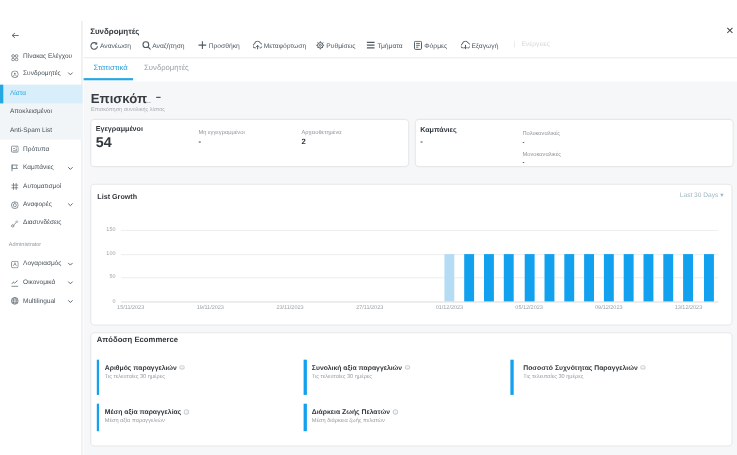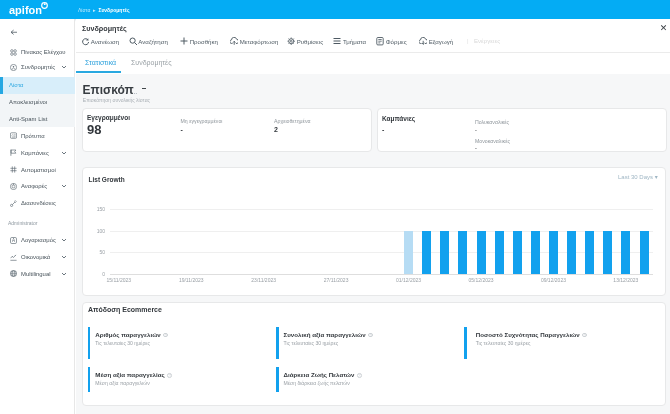--- a/index.html
+++ b/index.html
@@ -57,28 +57,20 @@
   .met { position:absolute; }
   .met .bbar { position:absolute; left:0; top:0; width:2.4px; background:#12a1ee; }
   .met .mtitle { position:absolute; left:7.3px; top:4.6px; font-size:6.2px; font-weight:bold; color:#32373c; white-space:nowrap; }
   .met .msub { position:absolute; left:7.3px; top:13.5px; font-size:5.1px; color:#9aa0a6; white-space:nowrap; }
   .info { display:inline-block; width:4.8px; height:4.8px; border:0.7px solid #ccd1d5; border-radius:50%; color:#c8cdd1; font-size:3.4px; text-align:center; line-height:4.8px; vertical-align:0.5px; margin-left:2.6px; font-weight:normal; }
 </style>
 </head>
 <body>
 <div id="app">
 
-  <div id="topbar">
-    <span id="logo">apifon</span>
-    <svg class="abs" style="left:41px;top:1.5px" width="7" height="7" viewBox="0 0 9 9">
-        <circle cx="4.5" cy="4.5" r="3.6" fill="none" stroke="#fff" stroke-width="1.5"></circle>
-        <circle cx="4.8" cy="2.8" r="1.2" fill="#fff"></circle>
-      </svg>
-    <span id="crumb">Λίστα&nbsp; ▸ &nbsp;<b>Συνδρομητές</b></span>
-  </div>
 
   <div id="sidebar"></div>
   <svg class="abs" style="left:10px;top:28.6px" width="7.5" height="6.5" viewBox="0 0 10 9">
       <path d="M9.5 4.5H1.5M4.8 1.5L1.2 4.5l3.6 3" stroke="#4e5a63" stroke-width="1.1" fill="none"></path>
     </svg>
   <div class="abs" style="left:0;top:77px;width:75px;height:49.7px;background:#f2f5f7"></div>
   <div id="sblist">
       <div class="sitem" style="top:44.4px">
         <svg class="ic" viewBox="0 0 7 7">
           <circle cx="1.9" cy="1.9" r="1.25" fill="none" stroke="#5a666f" stroke-width="0.65"></circle>
@@ -232,21 +224,21 @@
   <div id="tabul"></div>
 
   <div id="content"></div>
 
   <div id="h1">Επισκόπ<span style="font-size:6px;color:#97a1ab">..</span></div>
   <div class="abs" style="left:142.2px;top:87.9px;width:3.8px;height:1.5px;background:#3f454a"></div>
   <div id="h1sub">Επισκόπηση συνολικής λίστας</div>
 
   <div class="card" style="left:82.3px;top:107.5px;width:289.7px;height:44px"></div>
   <div class="bval" style="left:87px;top:113.5px;font-size:6.5px">Εγεγραμμένοι</div>
-  <div class="bval" style="left:87px;top:122px;font-size:13px">98</div>
+  <div class="bval" style="left:87px;top:122px;font-size:13px">54</div>
   <div class="lbl" style="left:180.5px;top:118.3px">Μη εγγεγραμμένοι</div>
   <div class="bval" style="left:180.5px;top:125.8px;font-size:7px">-</div>
   <div class="lbl" style="left:274px;top:118.3px">Αρχειοθετημένα</div>
   <div class="bval" style="left:274px;top:125.8px;font-size:7px">2</div>
 
   <div class="card" style="left:377px;top:107.5px;width:289.5px;height:44px"></div>
   <div class="bval" style="left:382px;top:114.5px;font-size:6.5px">Καμπάνιες</div>
   <div class="bval" style="left:382px;top:126.3px;font-size:7px">-</div>
   <div class="lbl" style="left:475px;top:119.3px">Πολυκαναλικές</div>
   <div class="bval" style="left:475px;top:126.5px;font-size:5.5px">-</div>

